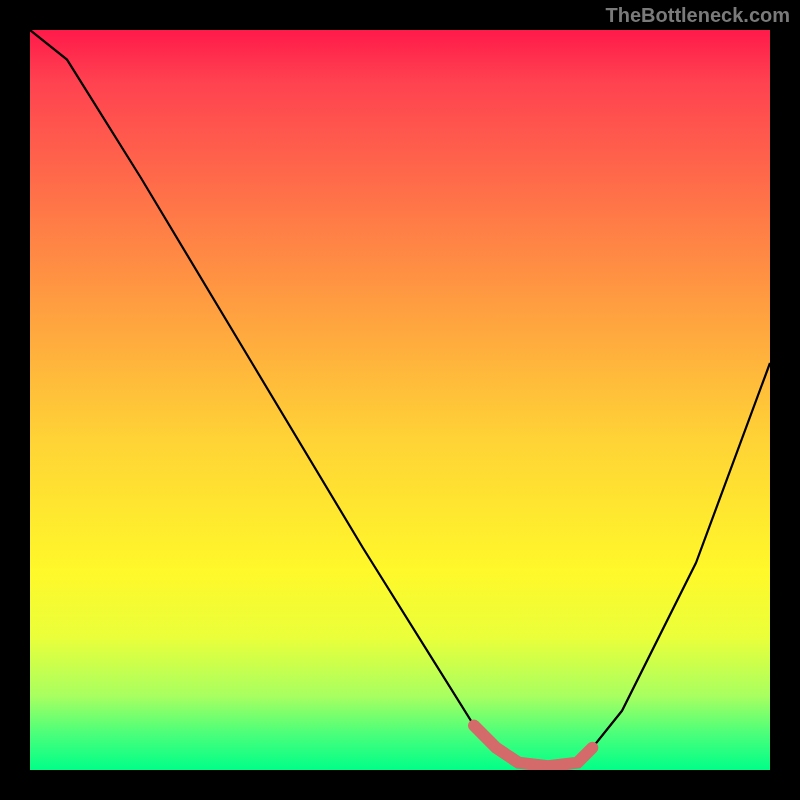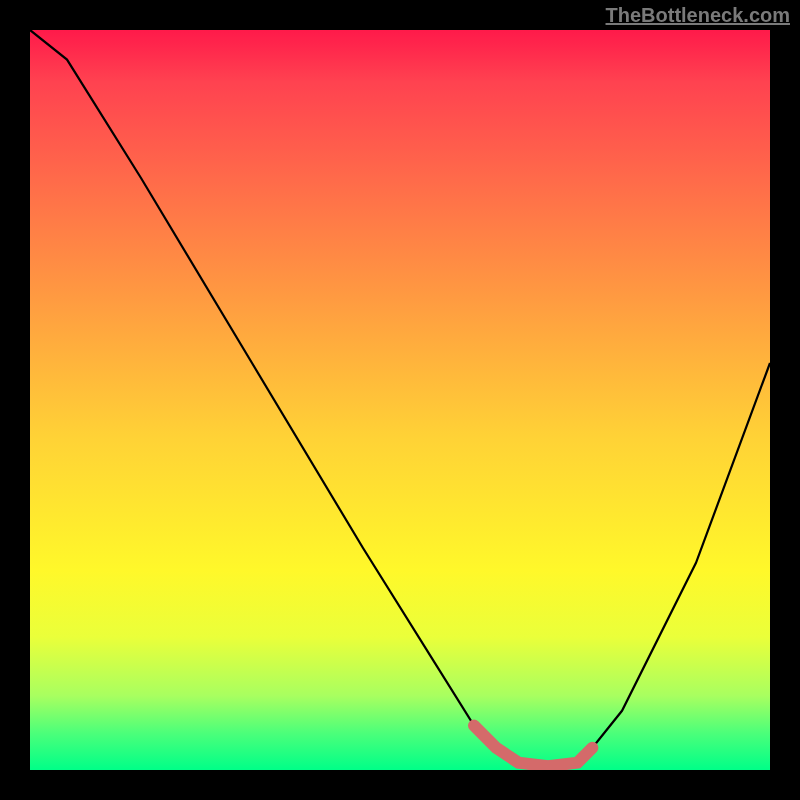--- a/index.html
+++ b/index.html
@@ -12,21 +12,20 @@
     font-family: Arial, sans-serif;
   }
   .watermark {
     position: absolute;
     top: 4px;
     right: 10px;
     color: #7a7a7a;
     font-size: 20px;
     font-weight: bold;
     z-index: 10;
-    text-decoration: underline;
   }
   .chart-area {
     position: absolute;
     left: 30px;
     top: 30px;
     width: 740px;
     height: 740px;
     background: linear-gradient(to bottom,
       #ff1a4a 0%,
       #ff4250 7%,

